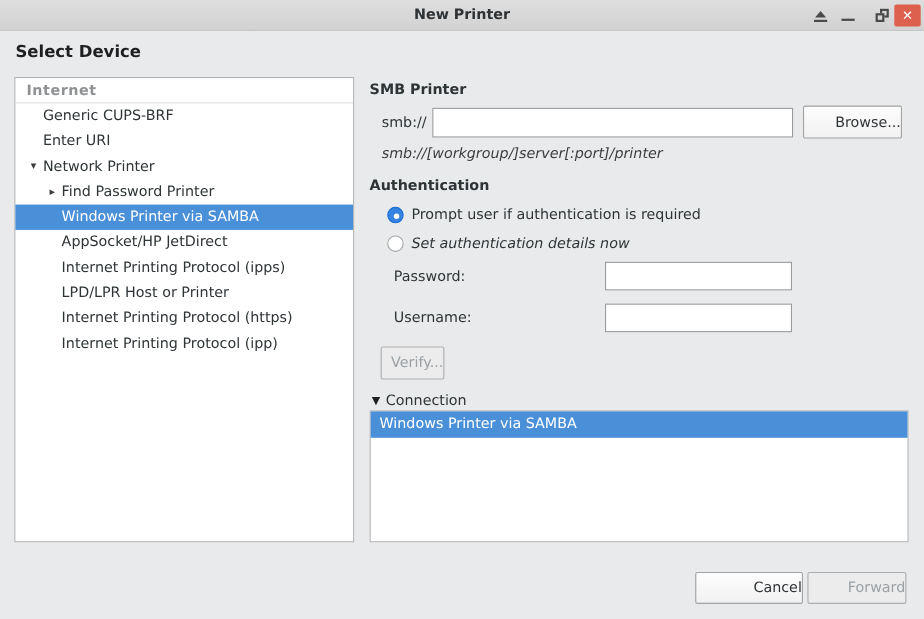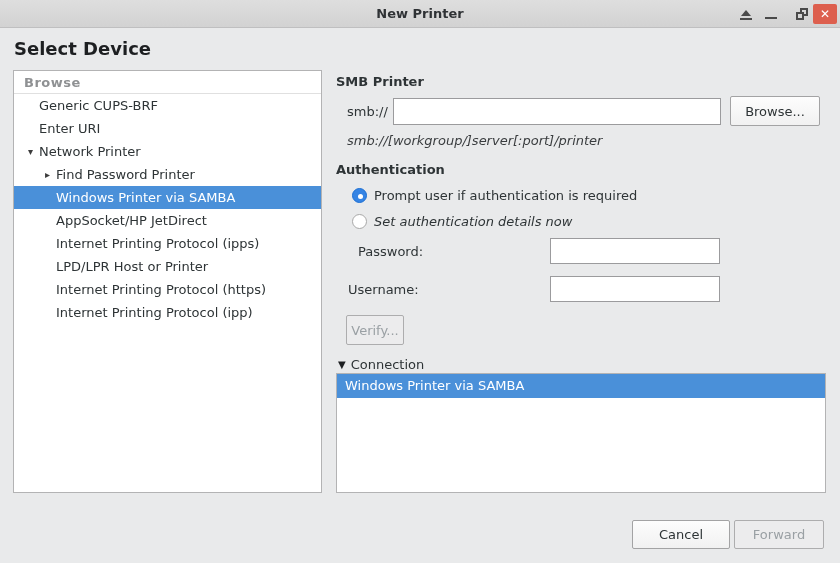--- a/index.html
+++ b/index.html
@@ -27,38 +27,38 @@
   .shade::after{content:"";position:absolute;left:2px;top:18px;width:12px;height:2px;background:#4a4a4a;}
   .minimize{left:764px;width:14px;}
   .minimize::before{content:"";position:absolute;left:1px;top:17px;width:12px;height:2px;background:#4a4a4a;}
   .restore{left:796px;width:14px;}
   .restore .sq-back{position:absolute;left:4px;top:8px;width:8px;height:8px;border:2px solid #4a4a4a;}
   .restore .sq-front{position:absolute;left:0px;top:12px;width:8px;height:8px;border:2px solid #4a4a4a;background:#d6d6d6;}
   .close-btn{position:absolute;left:813px;top:4px;width:24px;height:20px;background:var(--close-red);
     border-radius:2px;color:#fff;font-size:12px;font-weight:bold;text-align:center;line-height:20px;}
 
   
-  .page-title{position:absolute;left:14px;top:38px;font-size:18px;font-weight:bold;color:#1d1f21;}
+  .page-title{position:absolute;left:14px;top:38px;font-size:15px;font-weight:bold;color:#1d1f21;}
   .section-heading{position:absolute;font-size:13px;font-weight:bold;color:var(--text);}
 
   
   .devices-box{position:absolute;left:13px;top:70px;width:309px;height:423px;background:#fff;border:1px solid #b3b3b4;}
   .tree-header{height:23px;line-height:23px;padding-left:10px;font-weight:bold;font-size:13px;color:#8f9193;
     border-bottom:1px solid #e0e0e0;letter-spacing:0.5px;}
   .tree-row{height:23px;line-height:23px;font-size:13px;color:var(--text);white-space:nowrap;display:flex;align-items:center;}
   .tree-row.selected{background:var(--sel-blue);color:#fff;}
   .expander{display:inline-block;width:17px;text-align:center;font-size:10px;color:#3c3c3c;flex:0 0 17px;}
   .tree-row.selected .expander{color:#fff;}
 
   
   .field-label{position:absolute;font-size:13px;color:var(--text);}
   .text-input{position:absolute;background:#fff;border:1px solid #9b9b9d;font-size:13px;padding:0 5px;
     color:var(--text);outline:none;}
   .btn{position:absolute;background:linear-gradient(#fdfdfd,#f1f1f1);border:1px solid #a3a3a4;border-radius:2px;
-    font-size:13px;color:var(--text);text-align:center;font-family:inherit;}
+    font-size:13px;color:var(--text);text-align:right;font-family:inherit;}
   .btn.disabled{background:#ececed;border-color:#adadae;color:var(--muted);}
   .hint{position:absolute;font-size:13px;font-style:italic;color:#3a3d3f;}
 
   
   .radio-row{position:absolute;display:flex;align-items:flex-start;}
   .radio{width:15px;height:15px;border-radius:50%;border:1px solid #a8a8a8;background:#fff;position:relative;flex:0 0 15px;}
   .radio.checked{background:var(--radio-blue);border-color:#1c6fd4;}
   .radio.checked::after{content:"";position:absolute;left:5px;top:5px;width:5px;height:5px;border-radius:50%;background:#fff;}
   .radio-label{margin-left:7px;font-size:13px;color:var(--text);}
 
@@ -81,21 +81,21 @@
     <div class="tb-icon restore">
       <span class="sq-back"></span>
       <span class="sq-front"></span>
     </div>
     <div class="close-btn">✕</div>
   </div>
 
   <div class="page-title">Select Device</div>
 
   <div class="devices-box">
-    <div class="tree-header">Browse</div>
+    <div class="tree-header">Internet</div>
     <div id="devices-list">
         <div class="tree-row" style="padding-left: 8px;">
           <span class="expander"></span>
           <span>Generic CUPS-BRF</span>
         </div>
         <div class="tree-row" style="padding-left: 8px;">
           <span class="expander"></span>
           <span>Enter URI</span>
         </div>
         <div class="tree-row" style="padding-left: 8px;">
@@ -146,21 +146,21 @@
     <span class="radio-label">Prompt user if authentication is required</span>
   </div>
   <div class="radio-row" style="left:352px;top:214px;font-style:italic;">
     <span class="radio"></span>
     <span class="radio-label">Set authentication details now</span>
   </div>
 
   <div class="field-label" style="left:358px;top:244px;">Password:</div>
   <input class="text-input" style="left: 550px; top: 238px; width: 170px; height: 26px;" type="password" value="">
 
-  <div class="field-label" style="left:348px;top:282px;text-align:center;">Username:</div>
+  <div class="field-label" style="left:358px;top:282px;text-align:center;">Username:</div>
   <input class="text-input" style="left: 550px; top: 276px; width: 170px; height: 26px;" type="text" value="">
 
   <button class="btn disabled" style="left:346px;top:315px;width:58px;height:30px;" disabled="">Verify...</button>
 
   <div class="conn-header">
     <span class="conn-arrow">▼</span>
     <span>Connection</span>
   </div>
   <div class="conn-box">
     <div class="conn-row selected">Windows Printer via SAMBA</div>

